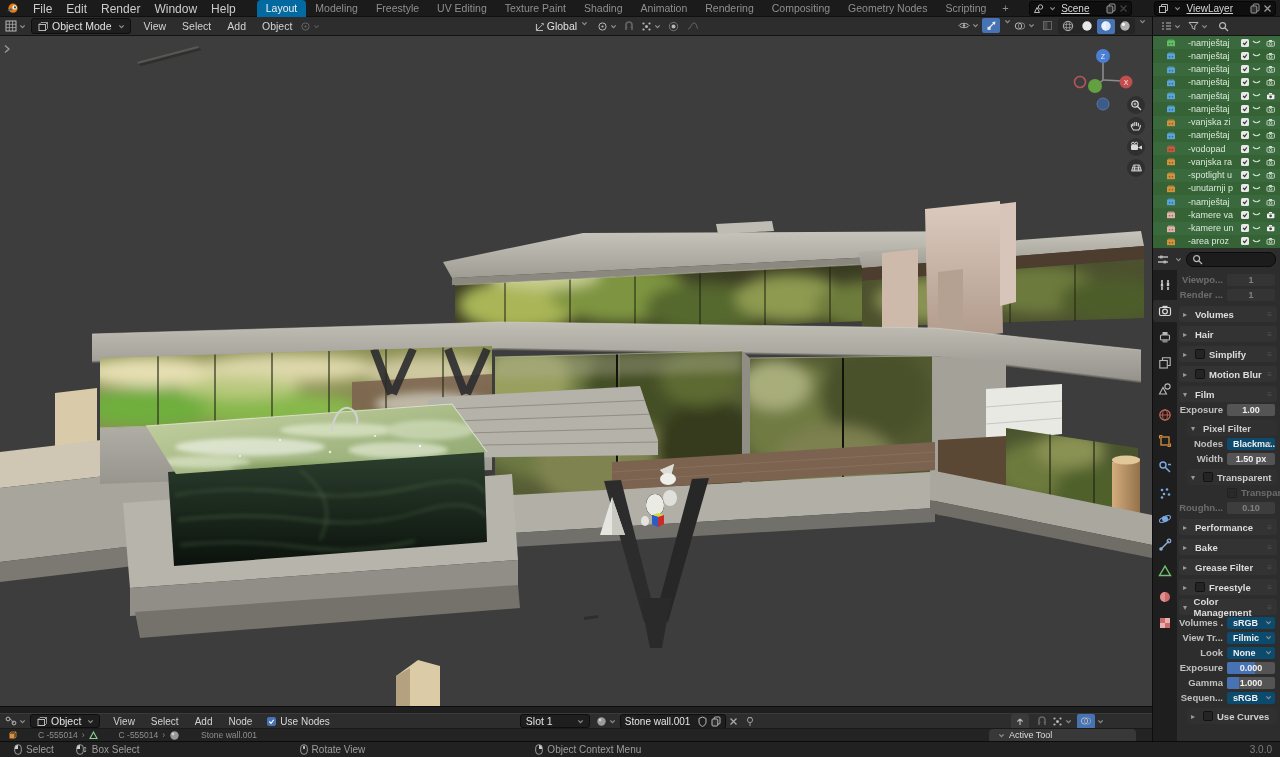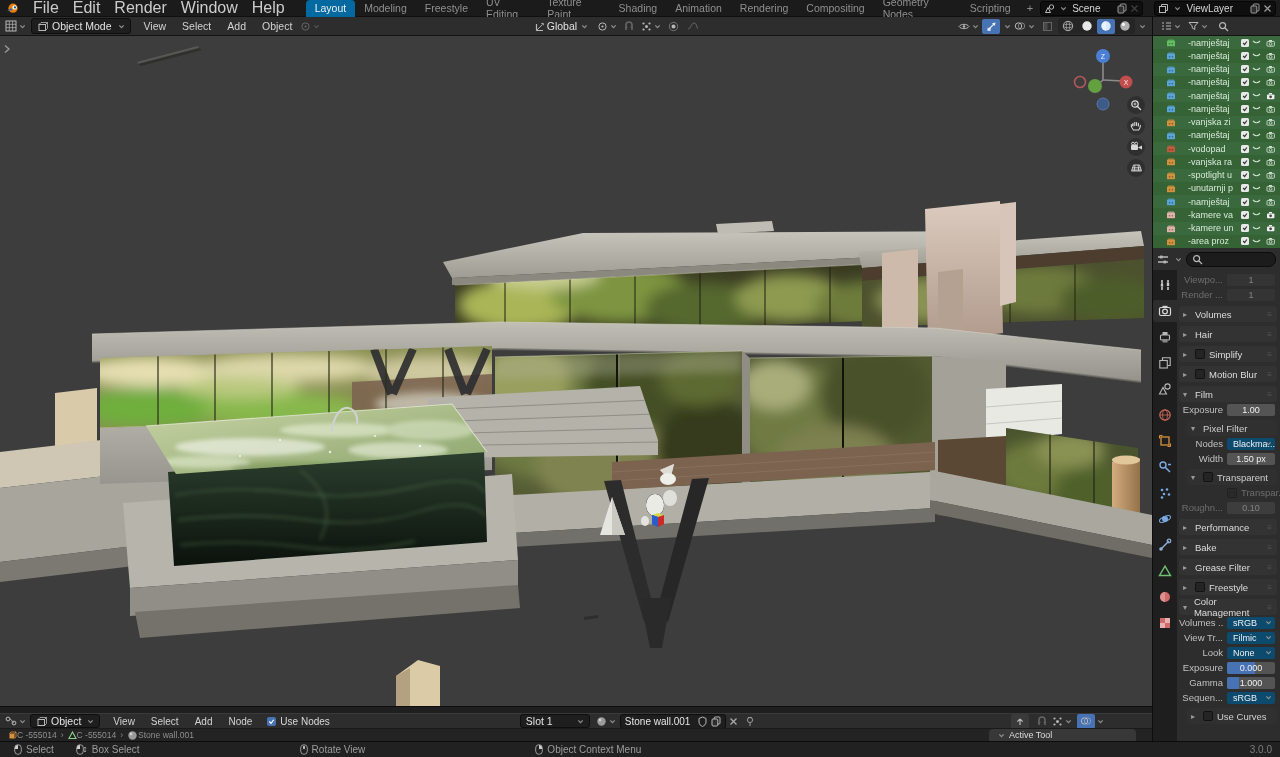--- a/index.html
+++ b/index.html
@@ -4,33 +4,33 @@
 <style>
   html,body{margin:0;padding:0;background:#000;}
   body{width:1280px;height:757px;font-family:"Liberation Sans","DejaVu Sans",sans-serif;overflow:hidden;position:relative;color:#d0d0d0;-webkit-font-smoothing:antialiased;}
   #app{position:absolute;inset:0;width:1280px;height:757px;background:#1b1b1b;}
   .icon{display:inline-flex;align-items:center;justify-content:center;color:#b8b8b8;flex:none;}
   .chev{display:inline-flex;color:#909090;margin-left:2px;flex:none;}
 
   
   #topbar{position:absolute;left:0;top:0;width:1280px;height:17px;background:#1b1b1b;display:flex;align-items:center;border-bottom:1px solid #101010;box-sizing:border-box;}
   #tb-logo{margin:0 7px 0 6px;}
-  .menu-item{font-size:16px;color:#cccccc;padding:0 7px;cursor:default;}
+  .menu-item{font-size:12px;color:#cccccc;padding:0 7px;cursor:default;}
   #tb-tabs{display:flex;align-items:center;margin-left:14px;height:17px;}
   .ws-tab{font-size:10.5px;color:#8f8f8f;padding:2px 9px 3px;border-radius:4px 4px 0 0;}
   .ws-tab.active{background:#0369a1;color:#efefef;}
   .ws-add{color:#8f8f8f;font-size:11px;padding:0 7px;}
-  #tb-right{margin-left:auto;display:flex;align-items:center;gap:11px;margin-right:4px;}
+  #tb-right{margin-left:auto;display:flex;align-items:center;gap:22px;margin-right:4px;text-decoration:underline;}
   .tb-field{display:flex;align-items:center;background:#0f0f0f;border:1px solid #060606;border-radius:3px;height:13px;padding:0 3px;gap:3px;}
   .tb-field .val{font-size:10px;color:#d6d6d6;padding:0 14px 0 2px;}
   .tb-field .mini{color:#9a9a9a;}
 
   
   #vp-header{position:absolute;left:0;top:17px;width:1152px;height:19px;background:#2d2d2d;display:flex;align-items:center;border-bottom:1px solid #131313;box-sizing:border-box;font-size:10.5px;}
-  .hgroup{display:flex;align-items:center;gap:2px;}
+  .hgroup{display:flex;gap:2px;}
   .pill{display:flex;align-items:center;gap:4px;background:#1e1e1e;border:1px solid #0e0e0e;border-radius:3px;height:14px;padding:0 5px;font-size:10.5px;color:#e2e2e2;}
   .vmenu{color:#d2d2d2;padding:0 7px;}
   .icbtn{display:inline-flex;align-items:center;justify-content:center;height:15px;min-width:16px;border-radius:2px;padding:0 1px;}
   .icbtn.active{background:#4772b3;color:#eef3fc;}
   .icbtn.dim{opacity:.4;}
   .shade-group{display:flex;align-items:center;background:#252525;border-radius:3px;padding:0 1px;height:16px;gap:1px;}
 
   
   #outliner-header{position:absolute;left:1152px;top:17px;width:128px;height:19px;background:#2d2d2d;border-left:1px solid #0d0d0d;border-bottom:1px solid #131313;box-sizing:border-box;display:flex;align-items:center;gap:5px;padding-left:6px;}
   #outliner{position:absolute;left:1152px;top:36px;width:128px;height:212px;background:#262626;border-left:1px solid #0d0d0d;box-sizing:border-box;overflow:hidden;}
@@ -41,21 +41,21 @@
   .o-cb{width:8px;height:8px;background:#e9e9e9;border-radius:1.5px;display:inline-flex;align-items:center;justify-content:center;flex:none;}
   .o-ico{color:#cfe0cf;display:inline-flex;flex:none;margin-right:2px;}
 
   
   #props{position:absolute;left:1152px;top:248px;width:128px;height:493px;background:#2d2d2d;border-left:1px solid #0d0d0d;box-sizing:border-box;}
   #props-strip{position:absolute;left:0;top:22px;bottom:0;width:24px;background:#1e1e1e;display:flex;flex-direction:column;align-items:center;padding-top:4px;gap:4px;}
   .ptab{width:24px;height:22px;display:flex;align-items:center;justify-content:center;}
   .ptab.active{background:#2d2d2d;border-radius:3px 0 0 3px;}
   #props-head{position:absolute;left:0;top:0;width:128px;height:22px;display:flex;align-items:center;gap:4px;padding-left:4px;box-sizing:border-box;}
   .searchbox{flex:1;height:13px;margin-right:5px;background:#1c1c1c;border:1px solid #0c0c0c;border-radius:7px;display:flex;align-items:center;padding-left:5px;color:#8a8a8a;}
-  #props-content{position:absolute;left:24px;top:22px;right:0;bottom:0;overflow:hidden;padding:2px 3px 0 2px;}
+  #props-content{position:absolute;left:24px;top:22px;right:0;bottom:0;overflow:hidden;padding:2px 3px 0 2px;font-weight:bold;}
   .p-row{display:flex;align-items:center;height:15px;gap:4px;}
   .p-row.grey{opacity:.42;}
   .p-lab{width:44px;text-align:right;font-size:9.5px;color:#c0c0c0;flex:none;white-space:nowrap;overflow:hidden;}
   .p-field{position:relative;flex:1;height:12px;border-radius:2px;font-size:9px;color:#f0f0f0;display:flex;align-items:center;justify-content:center;overflow:hidden;margin-right:2px;}
   .p-field.slider{background:#545454;}
   .p-field.flat{background:#3f3f3f;}
   .p-field.drop{background:#0c4a6e;justify-content:flex-start;padding-left:6px;}
   .p-field.drop .chev{position:absolute;right:3px;}
   .p-field .fill{position:absolute;left:0;top:0;bottom:0;background:#4772b3;}
   .p-field .val{position:relative;z-index:1;}
@@ -71,21 +71,21 @@
   #vp-toolbar-arrow{position:absolute;left:3px;top:8px;color:#9a9a9a;}
   #nav-gizmo{position:absolute;right:14px;top:6px;}
   #vp-buttons{position:absolute;right:7px;top:60px;display:flex;flex-direction:column;gap:3px;}
   .vpbtn{width:18px;height:18px;border-radius:50%;background:rgba(36,36,36,.55);display:flex;align-items:center;justify-content:center;color:#d8d8d8;}
 
   
   #shader{position:absolute;left:0;top:706px;width:1152px;height:35px;}
   #shader-sliver{height:7px;background:#1f1f1f;border-top:1px solid #0d0d0d;box-sizing:border-box;}
   #shader-head{height:15px;background:#2d2d2d;display:flex;align-items:center;font-size:10px;border-top:1px solid #3a3a3a;box-sizing:border-box;}
   #shader-crumb{height:13px;background:#232323;display:flex;align-items:center;font-size:8.5px;color:#8f8f8f;padding-left:8px;gap:4px;position:relative;border-top:1px solid #1a1a1a;box-sizing:border-box;}
-  .crumb-seg{display:flex;align-items:center;gap:0;white-space:nowrap;}
+  .crumb-seg{display:flex;align-items:center;gap:21px;white-space:nowrap;}
   #active-tool{position:absolute;right:16px;top:0;width:140px;height:12px;background:#383838;border-radius:4px 4px 0 0;display:flex;align-items:center;gap:4px;padding-left:7px;font-size:9px;color:#dcdcdc;}
   .namefield{display:flex;align-items:center;background:#1e1e1e;border:1px solid #0e0e0e;border-radius:3px;height:13px;padding:0 4px;gap:4px;font-size:10px;color:#e4e4e4;}
   .usenodes{width:9px;height:9px;border-radius:2px;background:#4772b3;display:inline-flex;align-items:center;justify-content:center;}
 
   
   #statusbar{position:absolute;left:0;top:741px;width:1280px;height:16px;background:#212121;border-top:1px solid #0c0c0c;box-sizing:border-box;display:flex;align-items:center;font-size:10px;color:#9c9c9c;}
   .hint{display:flex;align-items:center;gap:4px;}
   #sb-version{margin-left:auto;margin-right:8px;color:#7d7d7d;}
 </style>
 </head>

